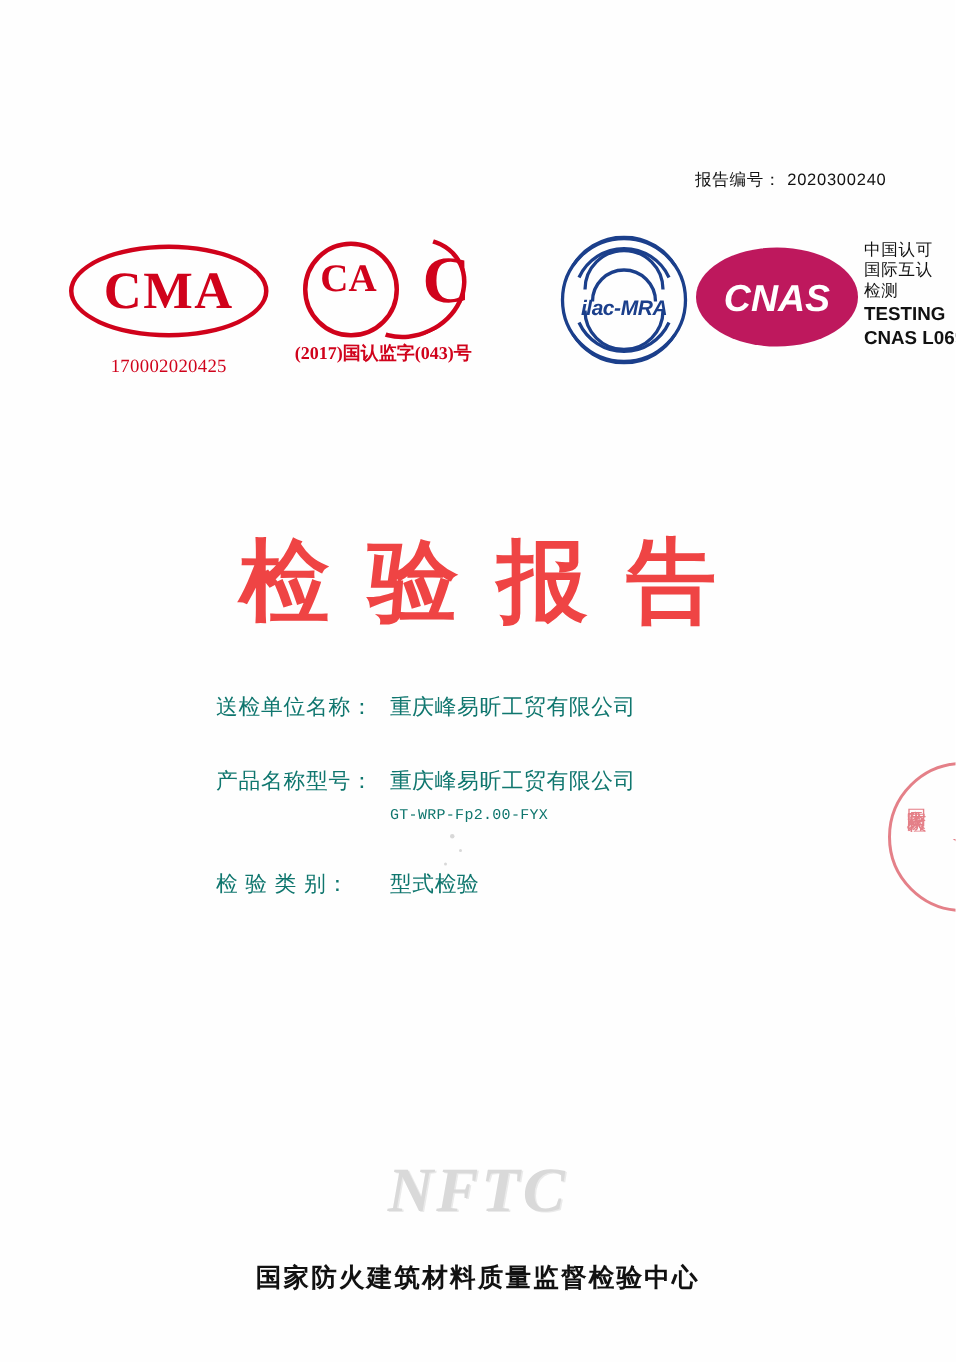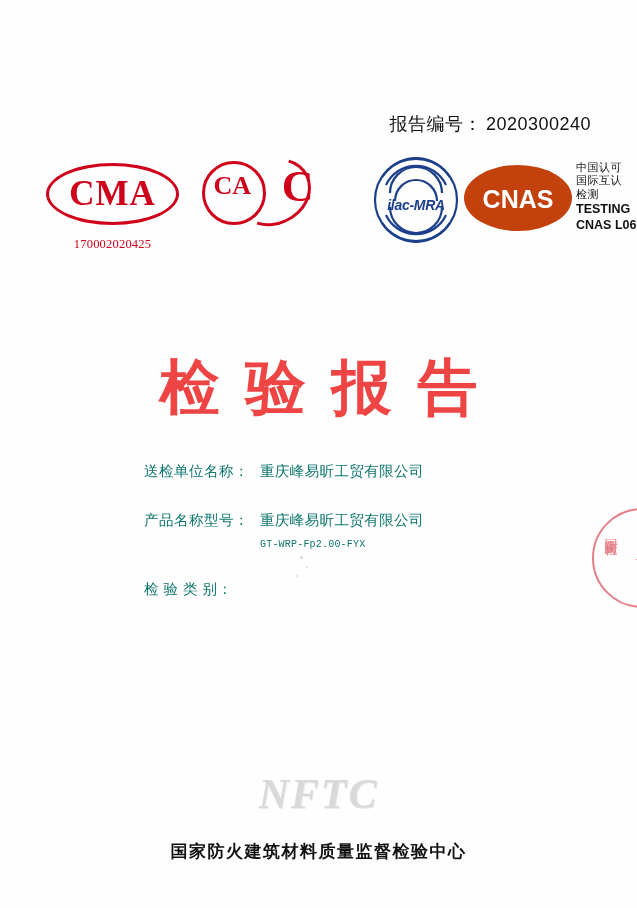--- a/index.html
+++ b/index.html
@@ -20,21 +20,21 @@
     position: absolute;
     inset: 0;
     background: #fefefe;
   }
 
   
   .report-no {
     position: absolute;
     top: 112px;
     right: 46px;
-    font-size: 18px;
+    font-size: 11px;
     letter-spacing: 0.5px;
     color: #111;
     white-space: nowrap;
   }
   .report-no .num {
     margin-left: 4px;
   }
 
   
   .logo-strip {
@@ -174,22 +174,23 @@
     top: 6px;
     width: 110px;
     height: 80px;
   }
   .cnas-oval {
     position: absolute;
     left: 0;
     top: 4px;
     width: 108px;
     height: 66px;
-    background: #c2410c;
-    border-radius: 50%;
+    background: #be185d;
+    border-radius: 50%;
+    font-style: italic;
   }
   .cnas-oval .cn {
     position: absolute;
     inset: 0;
     display: flex;
     align-items: center;
     justify-content: center;
     color: #ffffff;
     font-family: "Liberation Sans", sans-serif;
     font-weight: bold;
@@ -350,20 +351,21 @@
       <div class="cma-code">170002020425</div>
     </div>
 
     <div class="cal">
       <div class="cal-mark">
         <div class="cal-circle"></div>
         <div class="cal-inner">CA</div>
         <div class="cal-sweep"></div>
         <div class="cal-c">C</div>
       </div>
+      <div class="cal-code">(2017)国认监字(043)号</div>
     </div>
 
     <div class="ilac">
       <svg width="104" height="86" viewBox="0 0 104 86">
         <g fill="none" stroke="#1b3f8b" stroke-width="2.2">
           <circle cx="52" cy="43" r="41"></circle>
           <path d="M18 20 A 40 40 0 0 1 86 20"></path>
           <path d="M22 28 A 33 33 0 0 1 82 28"></path>
           <path d="M26 36 A 26 26 0 0 1 78 36"></path>
           <path d="M31 44 A 19 19 0 0 1 73 44"></path>
@@ -402,20 +404,21 @@
     <div class="field-row">
       <div class="field-label">产品名称型号：</div>
       <div class="field-value">
         <span>重庆峰易昕工贸有限公司</span>
         <span class="line2">GT-WRP-Fp2.00-FYX</span>
       </div>
     </div>
 
     <div class="field-row">
       <div class="field-label">检 验 类 别：</div>
+      <div class="field-value">型式检验</div>
     </div>
 
   </div>
 
   <div class="seal">
     <div class="seal-text">国家防火检</div>
     <div class="seal-star">★</div>
   </div>
 
   <div class="brand">NFTC</div>

